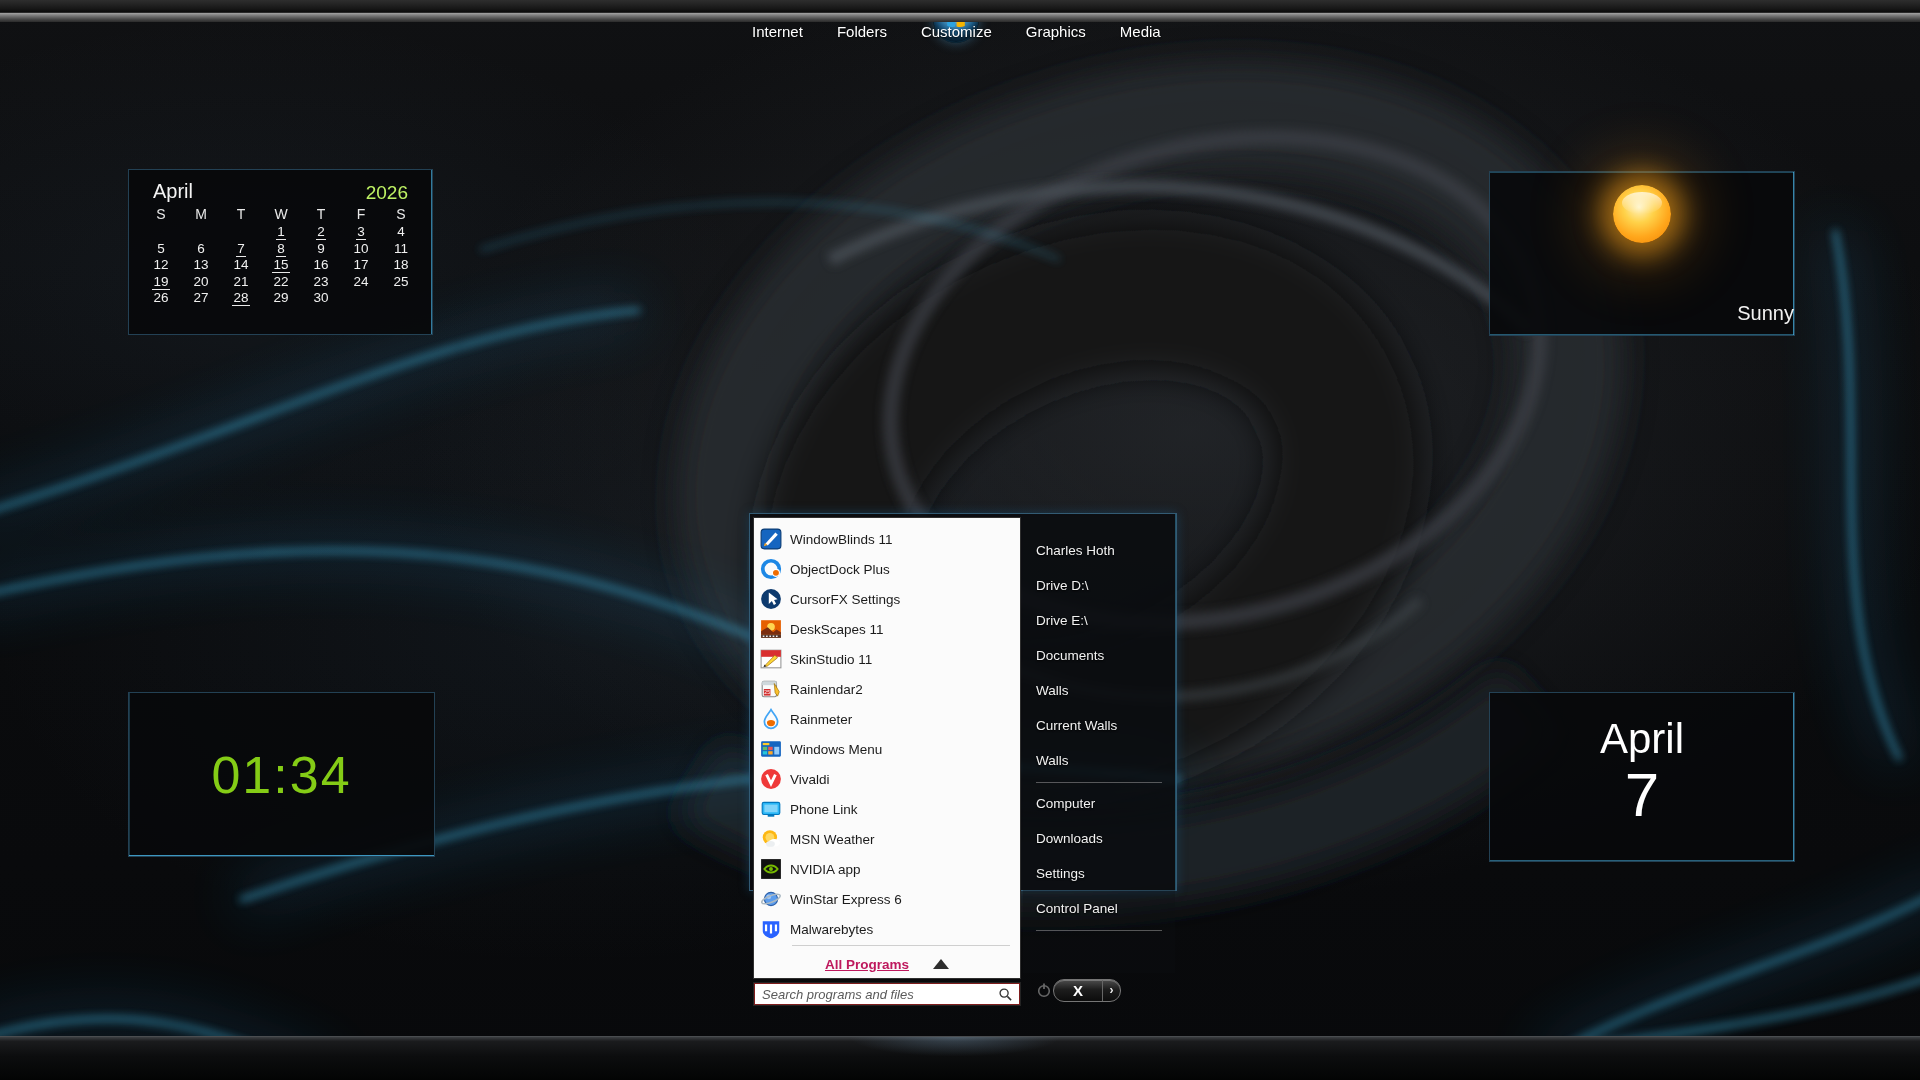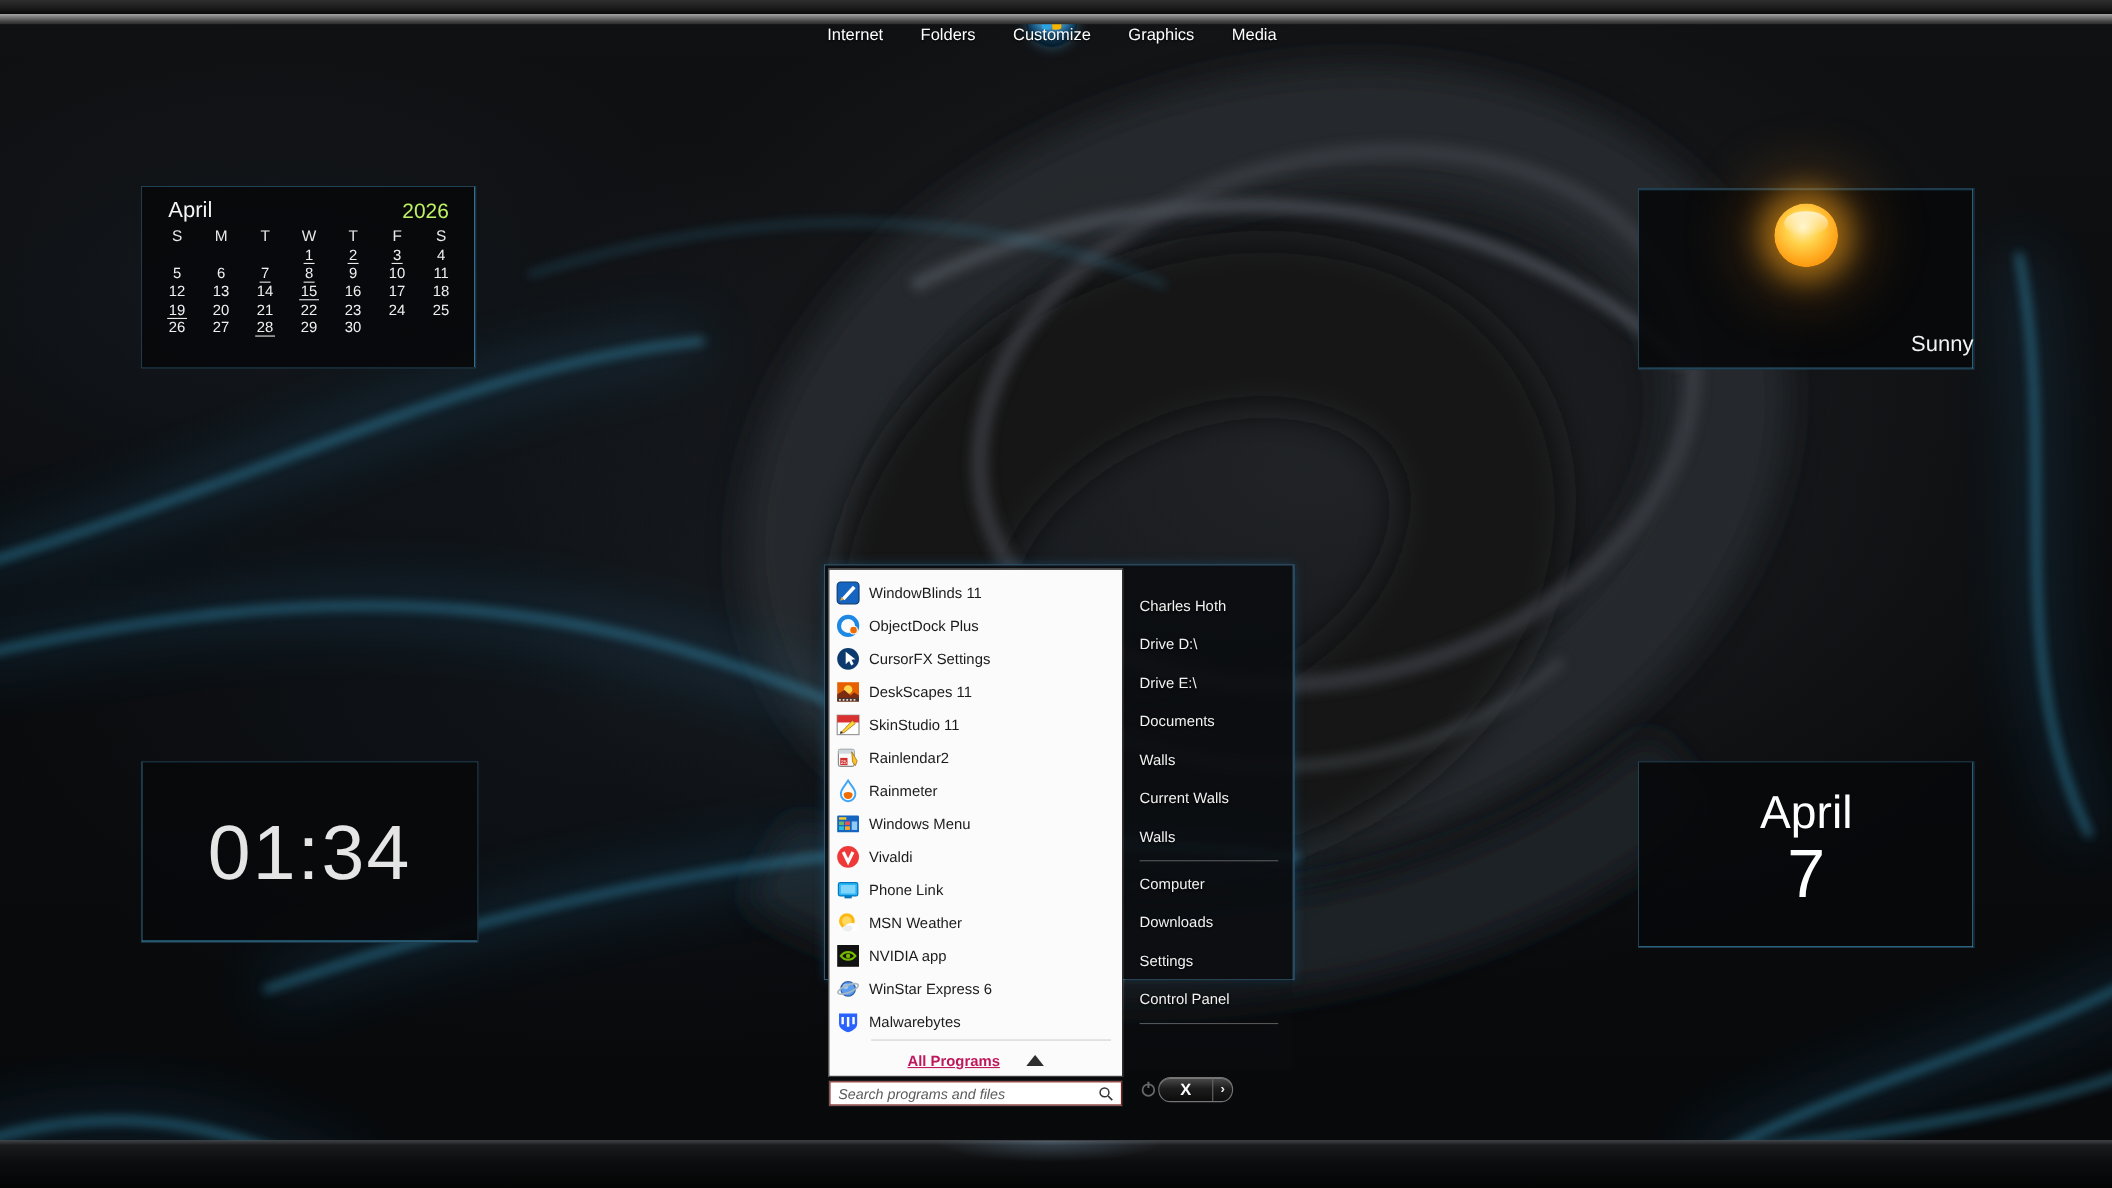--- a/index.html
+++ b/index.html
@@ -39,21 +39,21 @@
     box-shadow:inset -1px 0 0 rgba(74,186,236,.7), inset 0 -1px 0 rgba(74,186,236,.45), inset 0 1px 0 rgba(74,186,236,.35);}
   #weather-sun{position:absolute;left:123px;top:13px;width:58px;height:58px;border-radius:50%;
     background:radial-gradient(circle at 45% 38%, #fff3c2 0%, #ffd24a 32%, #ffa71c 62%, #f07f00 100%);
     box-shadow:0 0 26px 12px rgba(255,170,30,.55), 0 0 60px 28px rgba(255,150,20,.22);}
   #weather-sun::after{content:"";position:absolute;left:9px;top:7px;width:40px;height:22px;border-radius:50%;
     background:linear-gradient(rgba(255,255,255,.7),rgba(255,255,255,0));}
   #weather-temp{position:absolute;left:0;top:84px;width:100%;text-align:center;font-size:38px;color:#fff;font-weight:400;}
   #weather-cond{position:absolute;left:0;top:130px;width:100%;text-align:right;font-size:20px;color:#f2f2f2;}
   #clock-widget{left:128px;top:692px;width:305px;height:163px;display:flex;align-items:center;justify-content:center;
     box-shadow:inset 0 -1px 0 rgba(74,186,236,.8), inset 1px 0 0 rgba(74,186,236,.25);}
-  #clock-time{font-size:70px;font-weight:300;color:#e5e5e5;letter-spacing:2px;}
+  #clock-time{font-size:52px;font-weight:300;color:#84cc16;letter-spacing:2px;}
   #date-widget{left:1489px;top:692px;width:304px;height:168px;text-align:center;
     box-shadow:inset -1px 0 0 rgba(74,186,236,.7), inset 0 -1px 0 rgba(74,186,236,.5);}
   #date-month{margin-top:22px;font-size:42px;font-weight:300;color:#fff;}
   #date-day{margin-top:2px;font-size:62px;font-weight:300;color:#fff;line-height:60px;}
   
   #start-menu{position:absolute;left:749px;top:513px;width:428px;height:378px;z-index:10;
     background:rgba(9,11,14,.84);border:1px solid rgba(90,170,215,.5);
     box-shadow:0 0 10px rgba(30,110,160,.35), inset -1px 0 0 rgba(74,186,236,.4);box-sizing:border-box;}
   #program-panel{position:absolute;left:3px;top:3px;width:268px;height:462px;background:#fbfbfb;border:1px solid #2f2f2f;box-sizing:border-box;}
   #program-list{position:absolute;left:0;top:6px;width:100%;}

